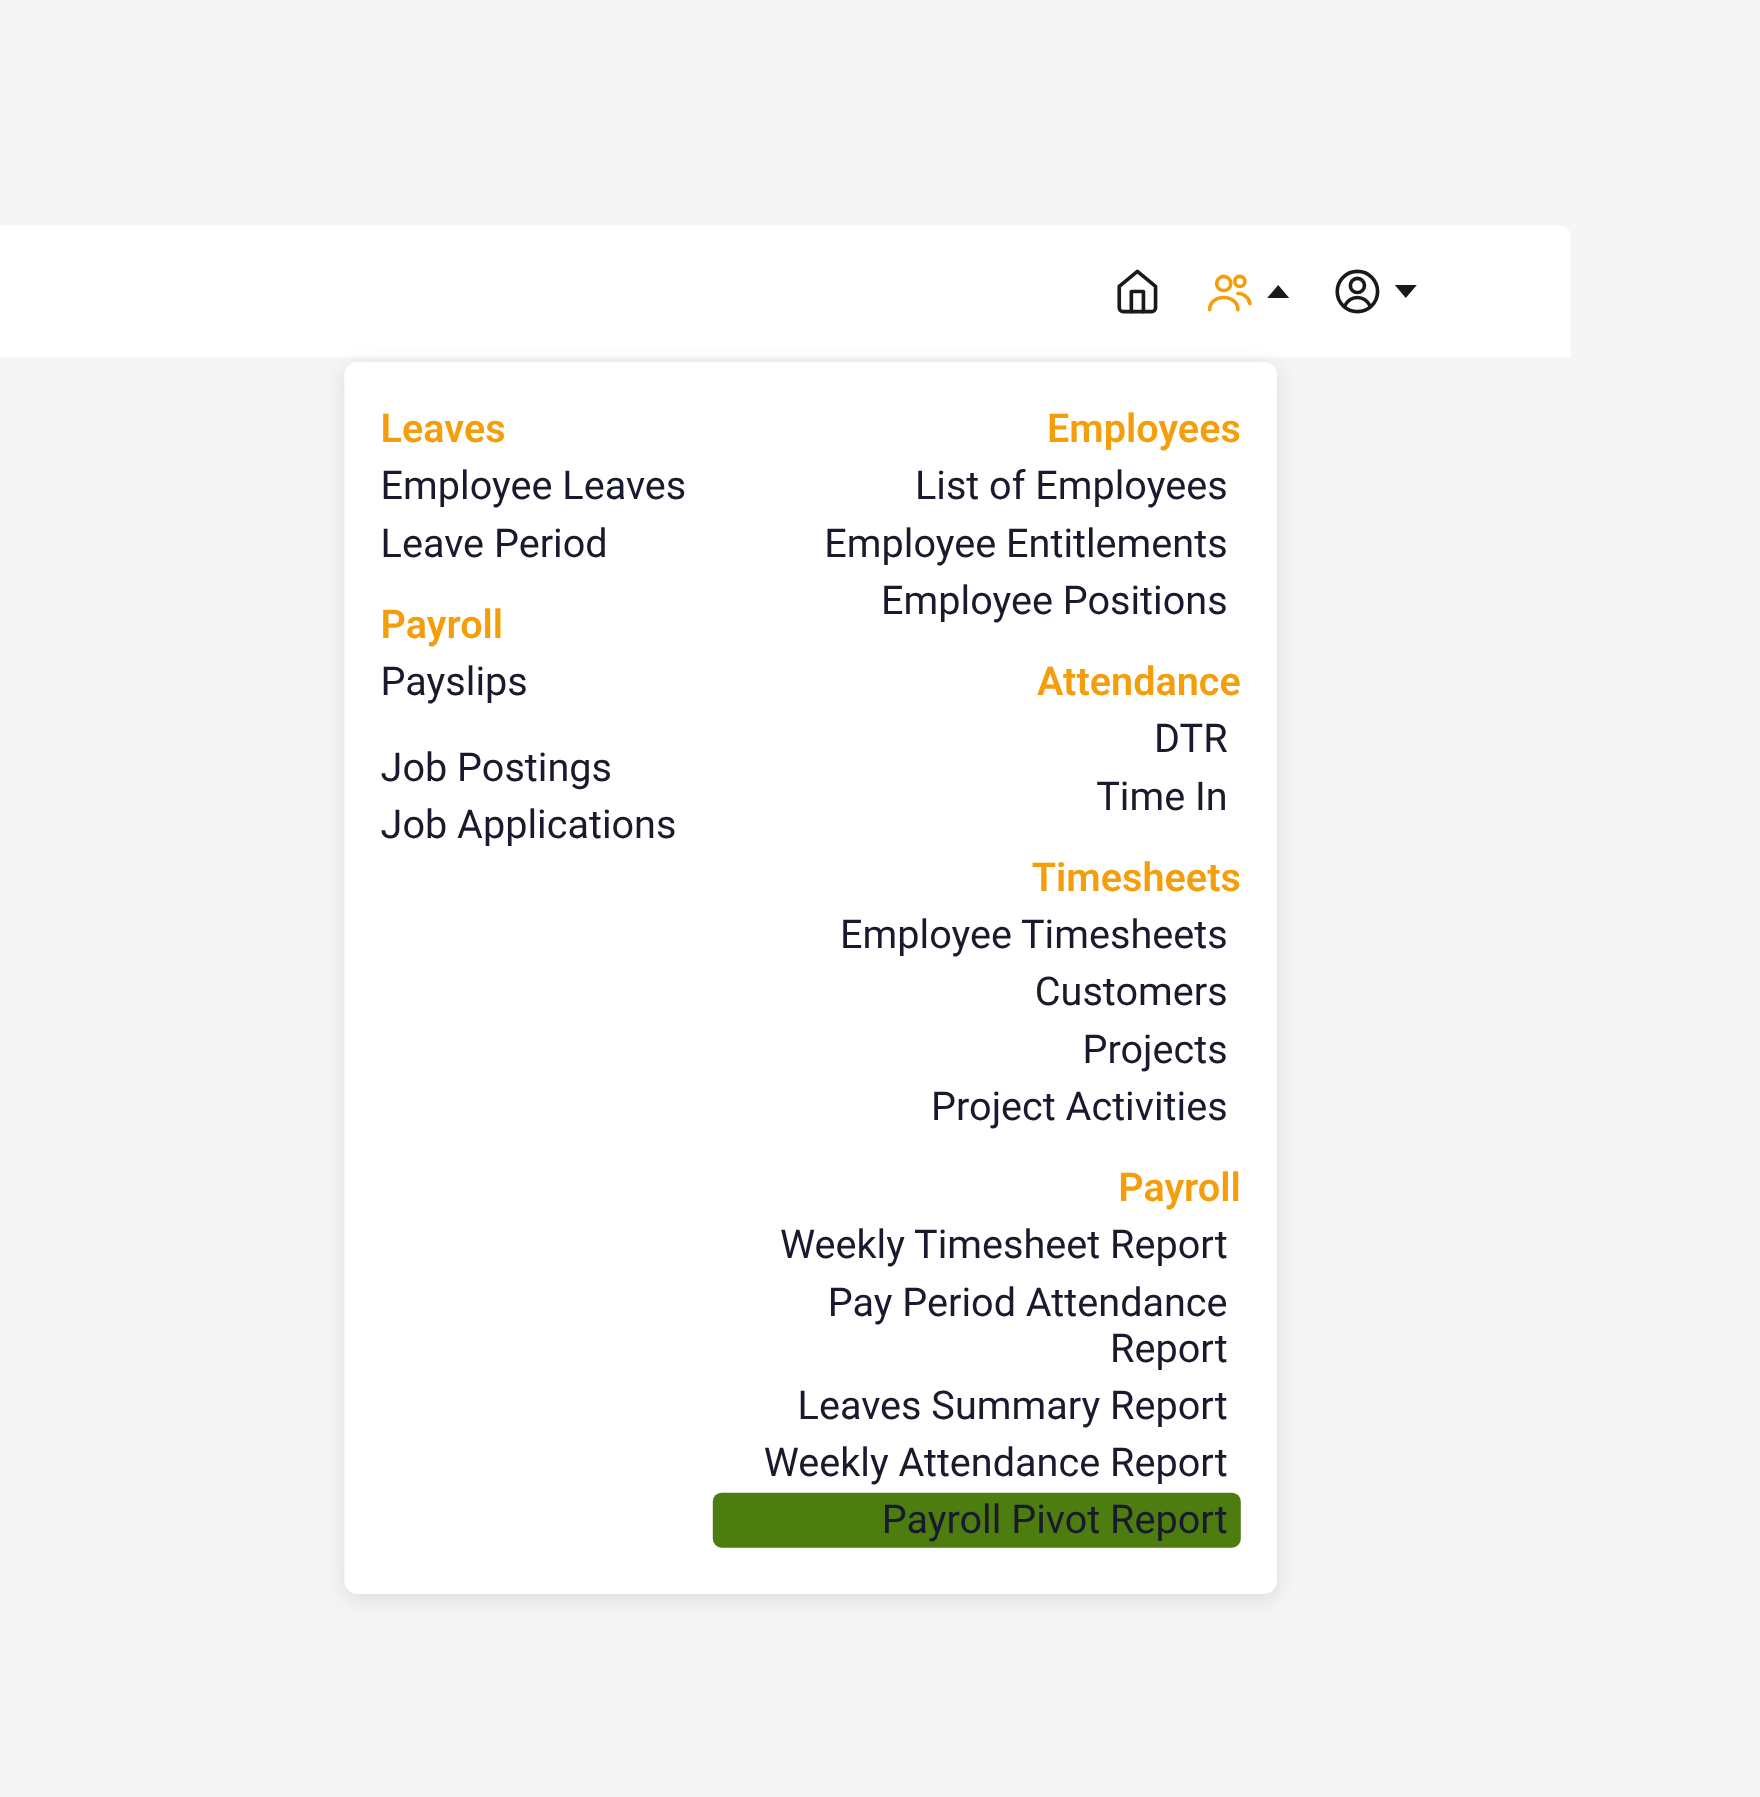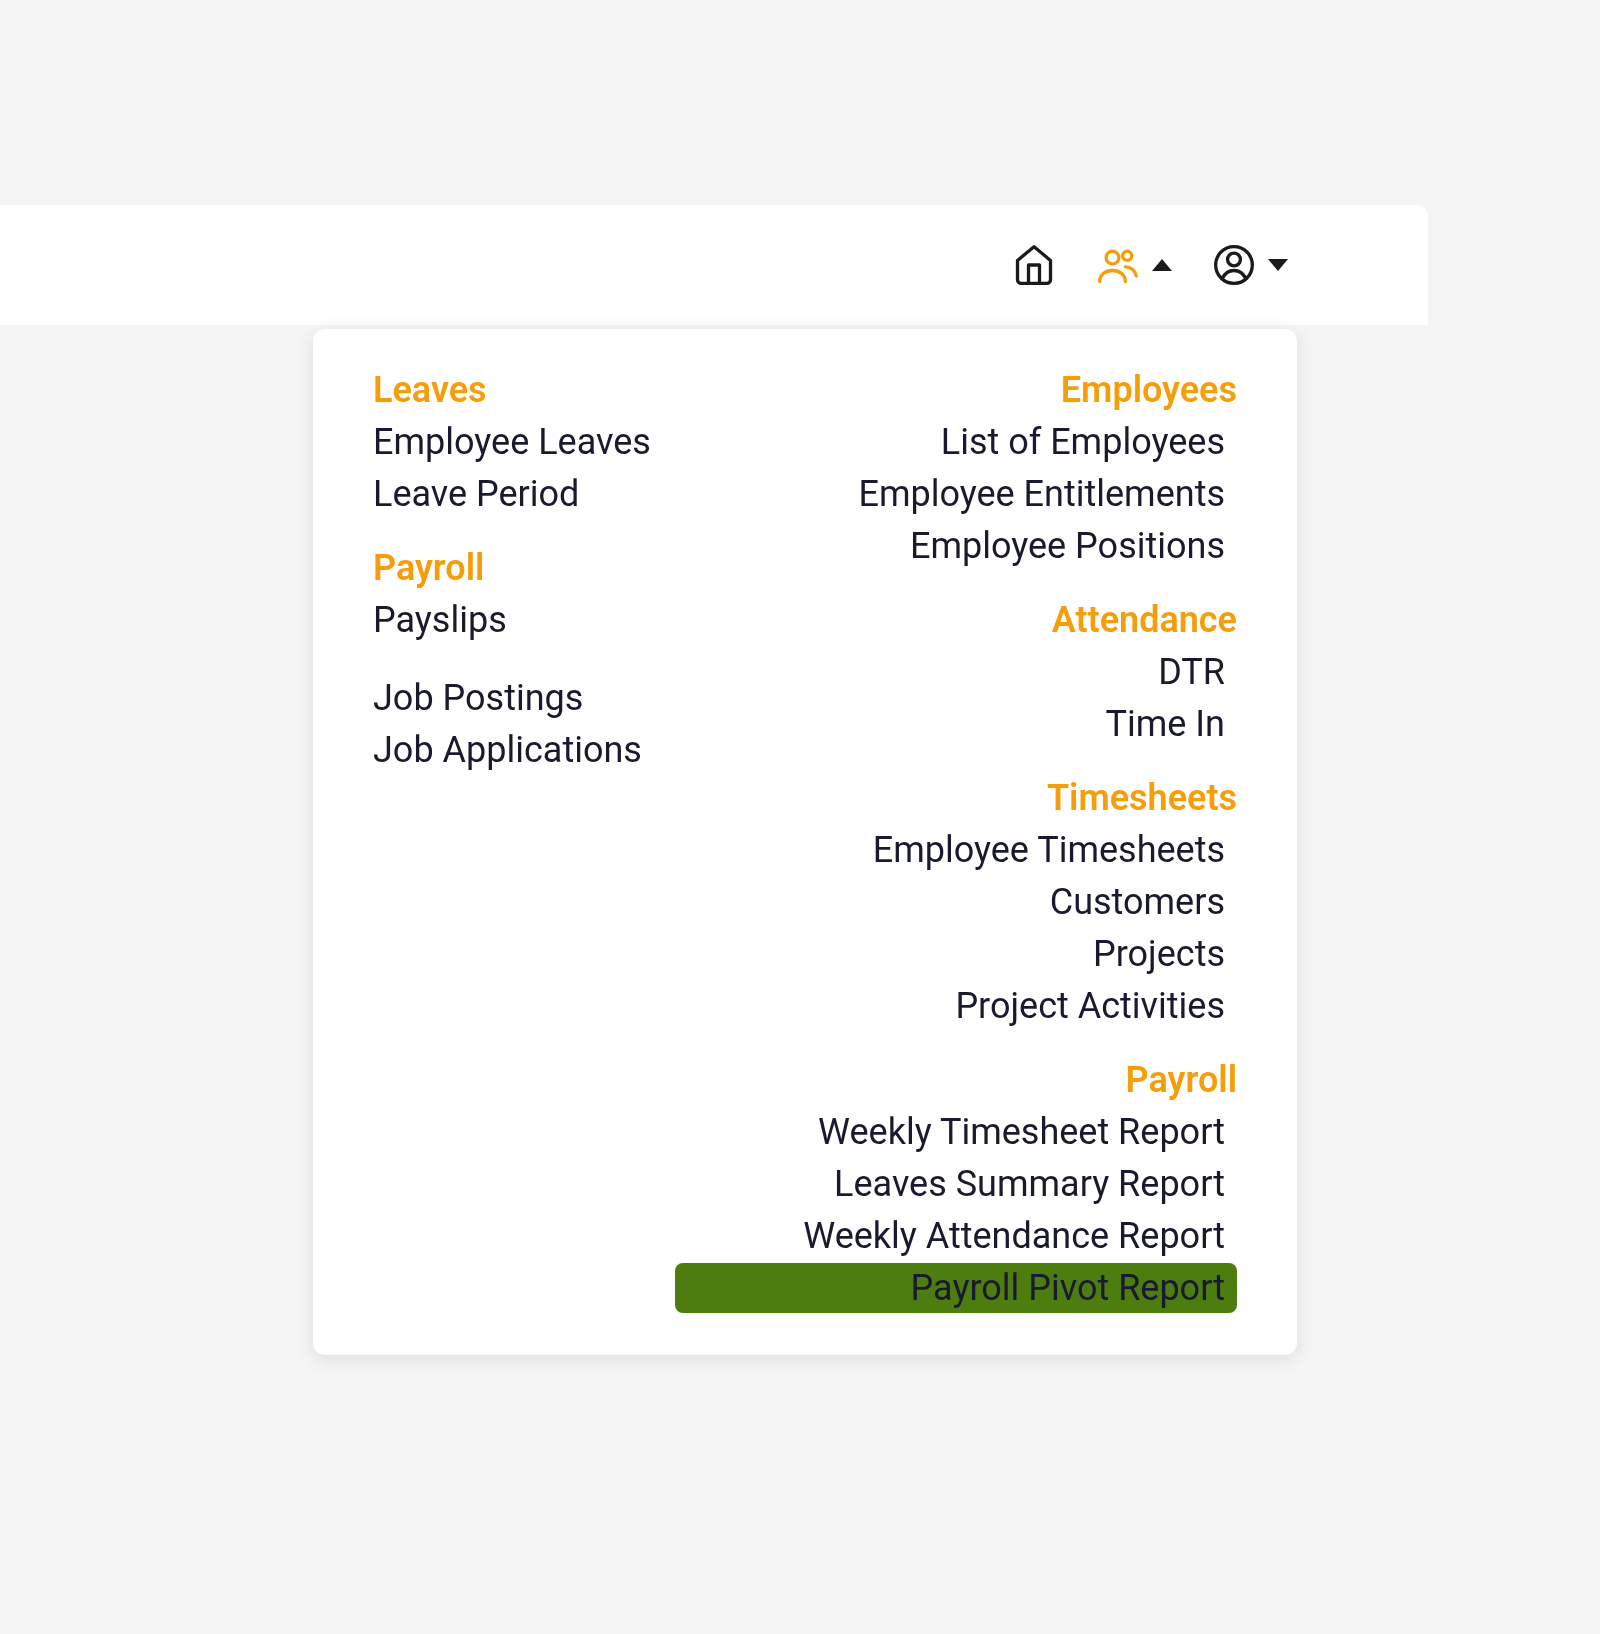--- a/index.html
+++ b/index.html
@@ -67,25 +67,25 @@
       height: 0;
       border-left: 10px solid transparent;
       border-right: 10px solid transparent;
       border-top: 12px solid #1a1a1a;
     }
     
     .dropdown-menu {
       position: absolute;
       top: 329px;
       left: 313px;
-      width: 984px;
+      width: 848px;
       background-color: #ffffff;
       border-radius: 12px;
       box-shadow: 0 4px 20px rgba(0, 0, 0, 0.1);
-      padding: 40px 60px;
+      padding: 40px 33px;
       display: flex;
       gap: 0;
     }
     
     .menu-column {
       flex: 0 0 auto;
     }
     
     .menu-column.col-left {
       width: 316px;
@@ -203,20 +203,21 @@
       <div class="menu-header">Timesheets</div>
       <div class="menu-item">Employee Timesheets</div>
       <div class="menu-item">Customers</div>
       <div class="menu-item">Projects</div>
       <div class="menu-item">Project Activities</div>
     </div>
 
     <div class="menu-section">
       <div class="menu-header">Payroll</div>
       <div class="menu-item">Weekly Timesheet Report</div>
+      <div class="menu-item">Pay Period Attendance Report</div>
       <div class="menu-item">Leaves Summary Report</div>
       <div class="menu-item">Weekly Attendance Report</div>
       <div class="menu-item highlighted">Payroll Pivot Report</div>
     </div>
 
   </div>
 
 </div>
 
 </body></html>

